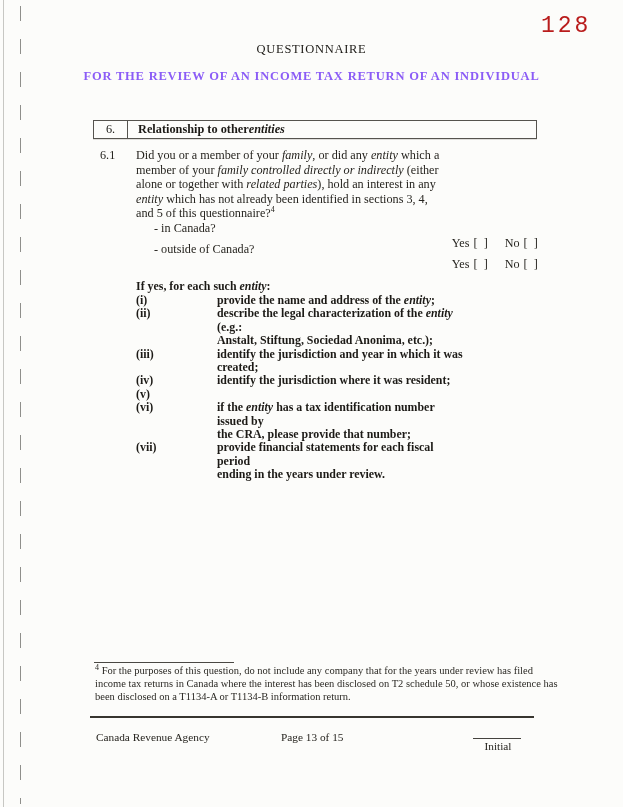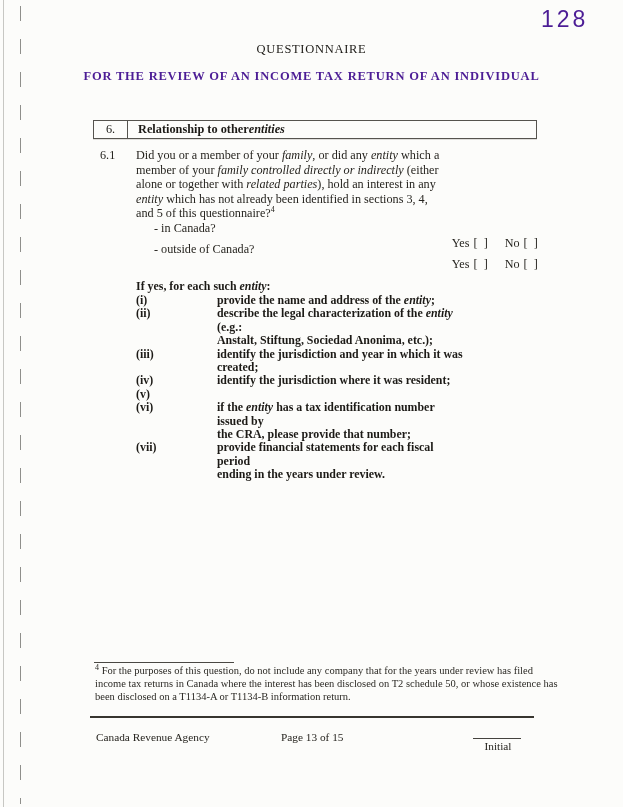--- a/index.html
+++ b/index.html
@@ -16,33 +16,33 @@
   .page-edge-line {
     position: absolute; left: 3px; top: 0; height: 100%; width: 1px;
     background: #c7c7c3;
   }
   .binding-line {
     position: absolute; left: 20px; top: 6px; height: 798px; width: 1px;
     background: repeating-linear-gradient(to bottom,
       #8f8f8b 0px, #8f8f8b 15px, transparent 15px, transparent 33px);
   }
   .stamp {
-    position: absolute; left: 541px; top: 6px;
-    font-family: Liberation Sans, sans-serif;
-    font-size: 23px; letter-spacing: 3px; color: #4c1d95; font-weight: 400;
+    position: absolute; left: 541px; top: 13px;
+    font-family: Liberation Mono, monospace;
+    font-size: 23px; letter-spacing: 3px; color: #b91c1c; font-weight: 400;
   }
   .doc-title {
     position: absolute; top: 42px; left: 0; width: 100%;
     text-align: center; font-weight: normal; font-size: 12.5px;
     letter-spacing: 0.7px; color: #1c1a16;
   }
   .doc-subtitle {
     position: absolute; top: 69px; left: 0; width: 100%;
     text-align: center; font-weight: bold; font-size: 12.5px;
-    letter-spacing: 0.8px; color: #4c1d95;
+    letter-spacing: 0.8px; color: #8b5cf6;
   }
   .section-box {
     position: absolute; left: 93px; top: 120px; width: 442px; height: 17px;
     border: 1px solid #55534e; display: flex; align-items: stretch;
     background: #fcfcfa; box-shadow: 0 1px 0 rgba(130,128,122,0.25);
   }
   .section-num {
     width: 33px; border-right: 1px solid #55534e;
     display: flex; align-items: center; justify-content: center;
     font-size: 12.3px; color: #21201c;

